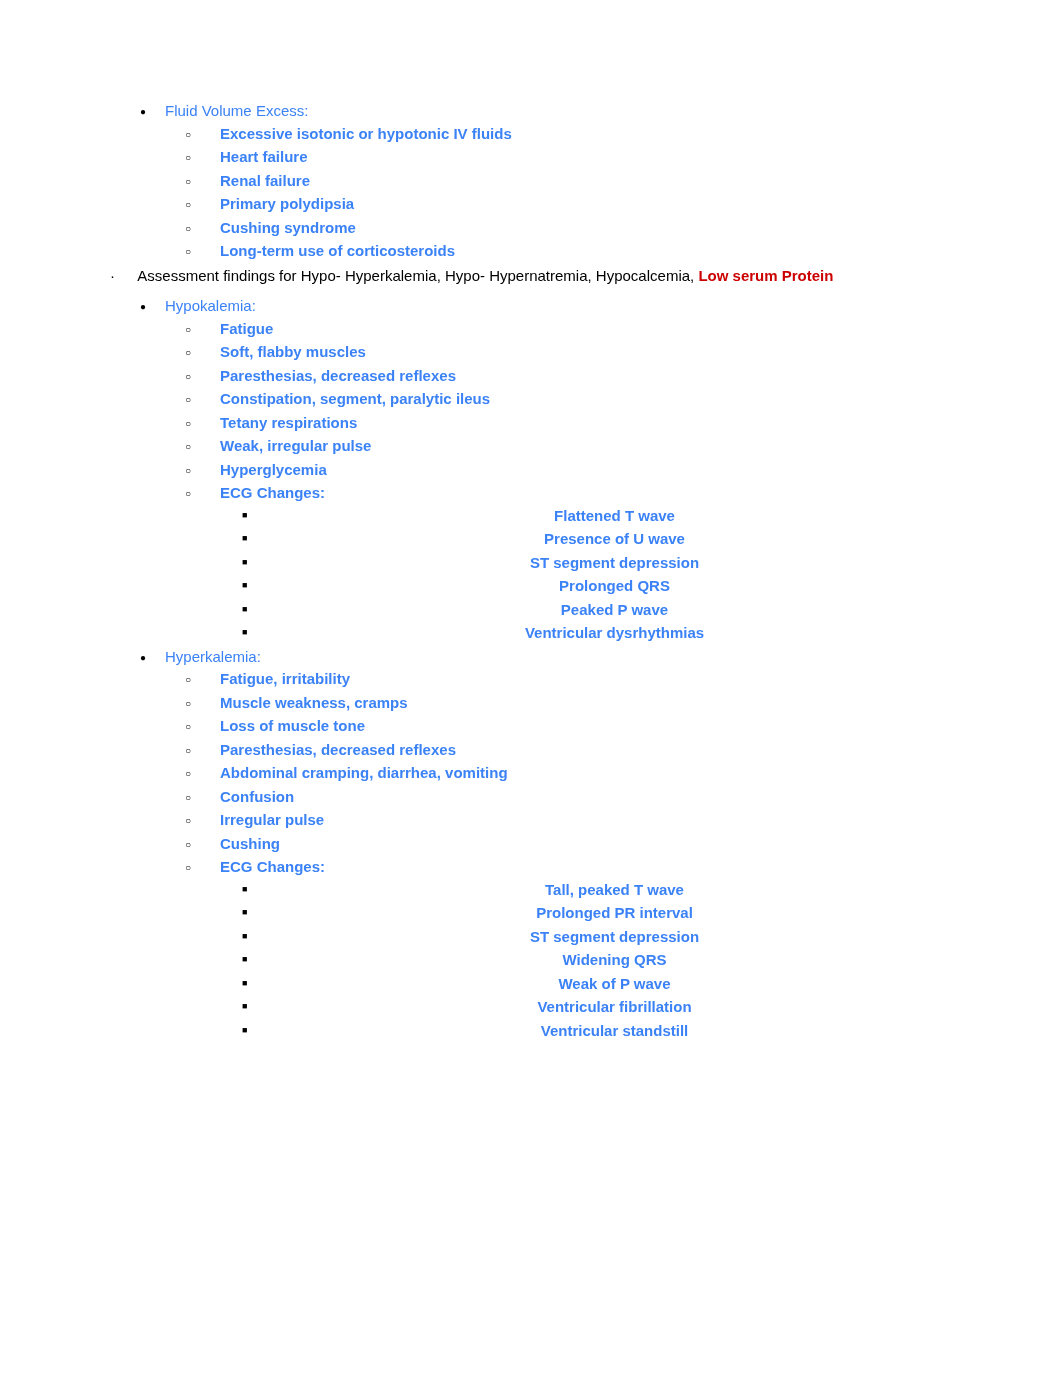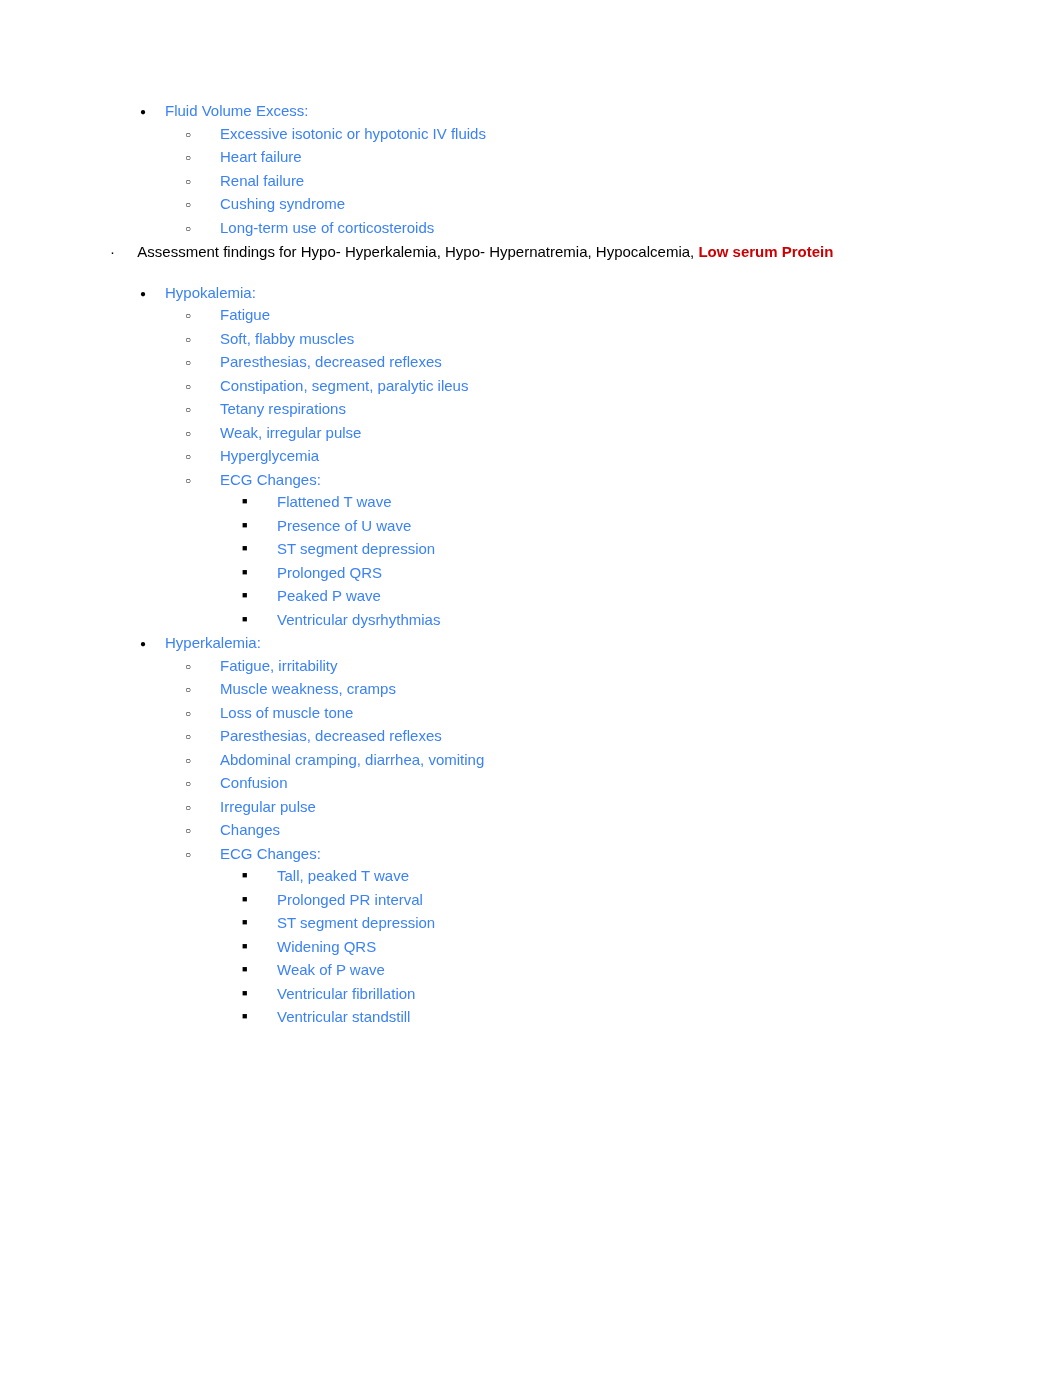--- a/index.html
+++ b/index.html
@@ -44,64 +44,67 @@
       font-size: 10px;
       top: 4px;
     }
     .level-2 {
       padding-left: 20px;
     }
     .level-2 > li {
       padding-left: 35px;
       position: relative;
       margin-bottom: 1px;
+      font-weight: bold;
     }
     .level-2 > li::before {
       content: "○";
       position: absolute;
       left: 0;
       color: #000000;
       font-size: 10px;
       top: 4px;
     }
     .level-3 {
       padding-left: 22px;
     }
     .level-3 > li {
       padding-left: 35px;
       position: relative;
       margin-bottom: 1px;
+      text-align: center;
     }
     .level-3 > li::before {
       content: "■";
       position: absolute;
       left: 0;
       color: #000000;
       font-size: 9px;
       top: 4px;
     }
     .section-header {
       margin-top: 2px;
-      margin-bottom: 18px;
+      margin-bottom: 8px;
     }
     .dot-prefix {
       display: inline-block;
       width: 24px;
     }
   </style>
 </head>
 <body>
 
 <ul class="level-1">
   <li>
     <span class="link-text">Fluid Volume Excess:</span>
     <ul class="level-2">
       <li><span class="link-text">Excessive isotonic or hypotonic IV fluids</span></li>
       <li><span class="link-text">Heart failure</span></li>
       <li><span class="link-text">Renal failure</span></li>
+      <li><span class="link-text">Primary polydipsia</span></li>
       <li><span class="link-text">Cushing syndrome</span></li>
       <li><span class="link-text">Long-term use of corticosteroids</span></li>
     </ul>
   </li>
 </ul>
 
 <div class="section-header">
   <span class="dot-prefix black-text">·</span>
   <span class="black-text">Assessment findings for Hypo- Hyperkalemia, Hypo- Hypernatremia, Hypocalcemia, </span><span class="red-bold">Low serum Protein</span>
 </div>
@@ -133,21 +136,21 @@
   <li>
     <span class="link-text">Hyperkalemia:</span>
     <ul class="level-2">
       <li><span class="link-text">Fatigue, irritability</span></li>
       <li><span class="link-text">Muscle weakness, cramps</span></li>
       <li><span class="link-text">Loss of muscle tone</span></li>
       <li><span class="link-text">Paresthesias, decreased reflexes</span></li>
       <li><span class="link-text">Abdominal cramping, diarrhea, vomiting</span></li>
       <li><span class="link-text">Confusion</span></li>
       <li><span class="link-text">Irregular pulse</span></li>
-      <li><span class="link-text">Changes</span></li>
+      <li><span class="link-text">Cushing</span></li>
       <li>
         <span class="link-text">ECG Changes:</span>
         <ul class="level-3">
           <li><span class="link-text">Tall, peaked T wave</span></li>
           <li><span class="link-text">Prolonged PR interval</span></li>
           <li><span class="link-text">ST segment depression</span></li>
           <li><span class="link-text">Widening QRS</span></li>
           <li><span class="link-text">Weak of P wave</span></li>
           <li><span class="link-text">Ventricular fibrillation</span></li>
           <li><span class="link-text">Ventricular standstill</span></li>

